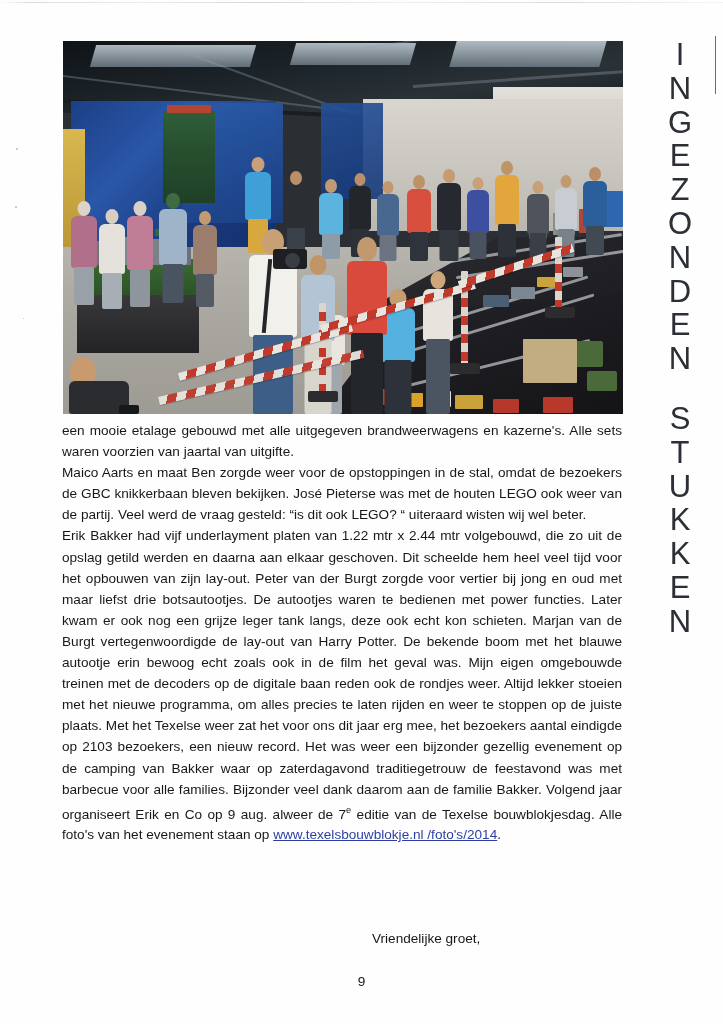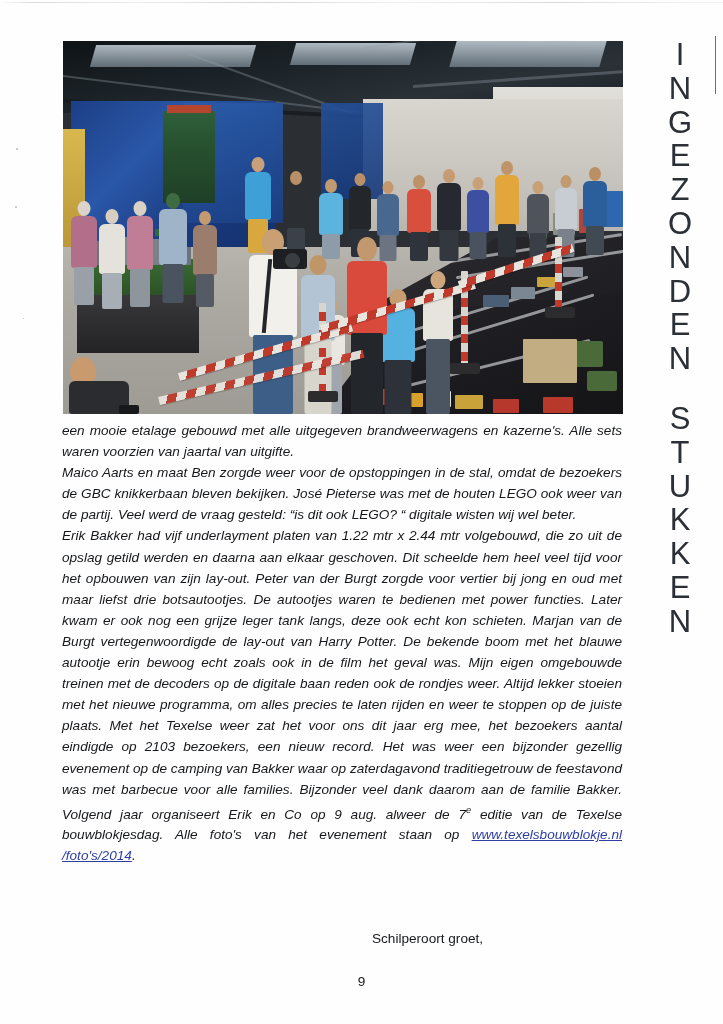--- a/index.html
+++ b/index.html
@@ -194,21 +194,21 @@
   .article {
     position: absolute;
     left: 62px;
     top: 420px;
     width: 560px;
     font-size: 13.6px;
     line-height: 21.1px;
     text-align: justify;
     color: #16181b;
   }
-  .article p { margin: 0; text-align: justify; font-style: italic; }
+  .article p { margin: 0; text-align: justify; }
   .link { color:#2e3fa4; }
   sup { font-size: 0.68em; vertical-align: super; }
 
   .signoff {
     position: absolute;
     left: 62px;
     top: 928px;
     width: 560px;
     font-size: 13.6px;
     line-height: 21.1px;
@@ -455,23 +455,23 @@
     <span class="vletter">T</span>
     <span class="vletter">U</span>
     <span class="vletter">K</span>
     <span class="vletter">K</span>
     <span class="vletter">E</span>
     <span class="vletter">N</span>
   </div>
 
   <div class="article">
     <p>een mooie etalage gebouwd met alle uitgegeven brandweerwagens en kazerne's. Alle sets waren voorzien van jaartal van uitgifte.</p>
-    <p>Maico Aarts en maat Ben zorgde weer voor de opstoppingen in de stal, omdat de bezoekers de GBC knikkerbaan bleven bekijken. José Pieterse was met de houten LEGO ook weer van de partij. Veel werd de vraag gesteld: “is dit ook LEGO? “ digitale wisten wij wel beter.</p>
+    <p>Maico Aarts en maat Ben zorgde weer voor de opstoppingen in de stal, omdat de bezoekers de GBC knikkerbaan bleven bekijken. José Pieterse was met de houten LEGO ook weer van de partij. Veel werd de vraag gesteld: “is dit ook LEGO? “ uiteraard wisten wij wel beter.</p>
     <p><span>Erik Bakker had vijf underlayment platen van 1.22 mtr x 2.44 mtr volgebouwd, die zo uit de opslag getild werden en daarna aan elkaar geschoven. Dit scheelde hem heel veel tijd voor het opbouwen van zijn lay-out. Peter van der Burgt zorgde voor vertier bij jong en oud met maar liefst drie botsautootjes. De autootjes waren te bedienen met power functies. Later kwam er ook nog een grijze leger tank langs, deze ook echt kon schieten. Marjan van de Burgt vertegenwoordigde de lay-out van Harry Potter. De bekende boom met het blauwe autootje erin bewoog echt zoals ook in de film het geval was. Mijn eigen omgebouwde treinen met de decoders op de digitale baan reden ook de rondjes weer. Altijd lekker stoeien met het nieuwe programma, om alles precies te laten rijden en weer te stoppen op de juiste plaats. Met het Texelse weer zat het voor ons dit jaar erg mee, het bezoekers aantal eindigde op 2103 bezoekers, een nieuw record. Het was weer een bijzonder gezellig evenement op de camping van Bakker waar op zaterdagavond traditiegetrouw de feestavond was met barbecue voor alle families. Bijzonder veel dank daarom aan de familie Bakker. Volgend jaar organiseert Erik en Co op 9 aug. alweer de 7</span><sup>e</sup><span> editie van de Texelse bouwblokjesdag. Alle foto's van het evenement staan op </span><a class="link" href="#">www.texelsbouwblokje.nl /foto's/2014</a><span>.</span></p>
   </div>
 
   <div class="signoff">
-    <span class="greet">Schilperoort groet,</span>
+    <span class="greet">Vriendelijke groet,</span>
   </div>
 
   <div class="page-number">9</div>
 
 </div>
 
 </body></html>

